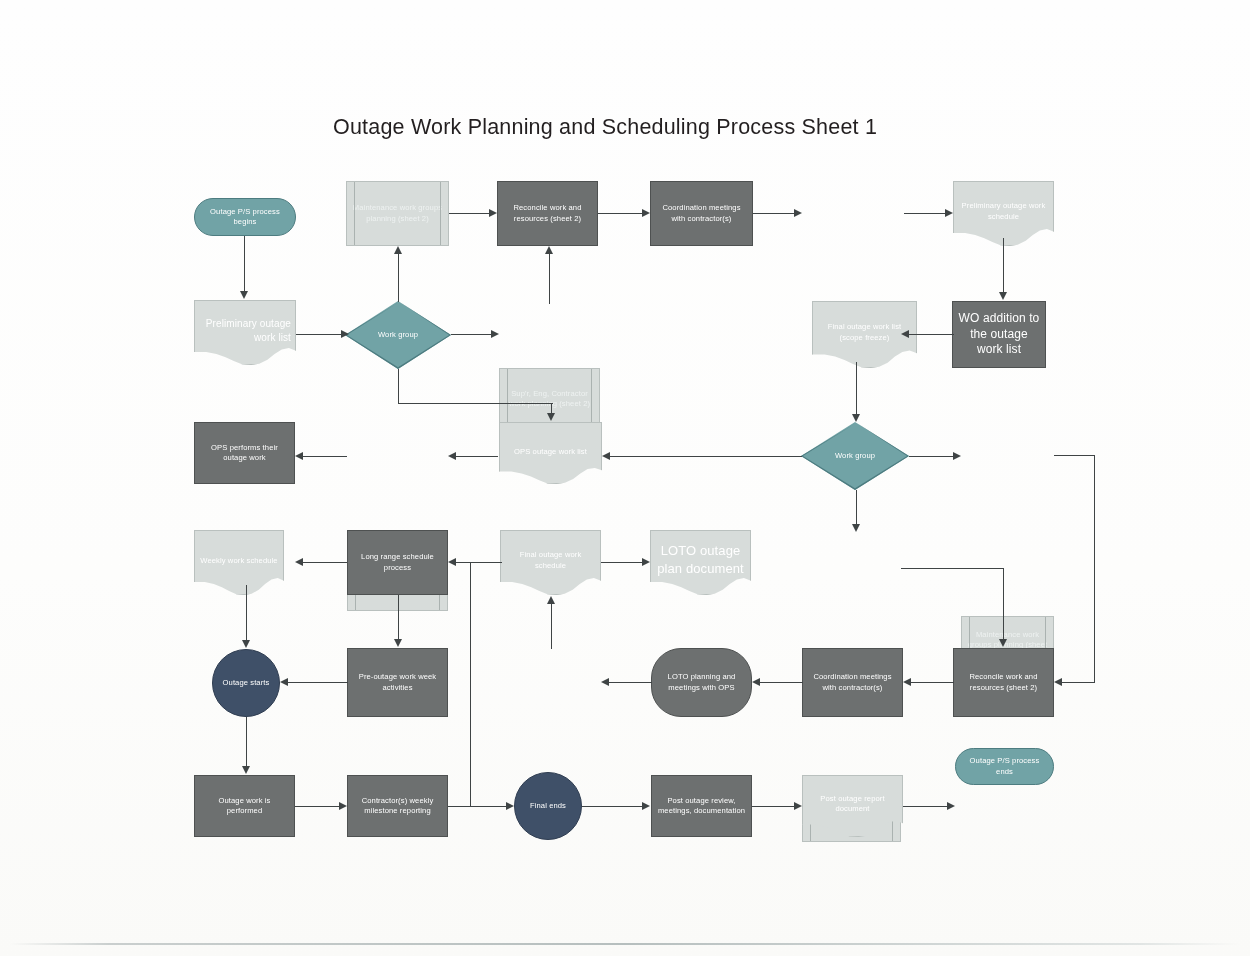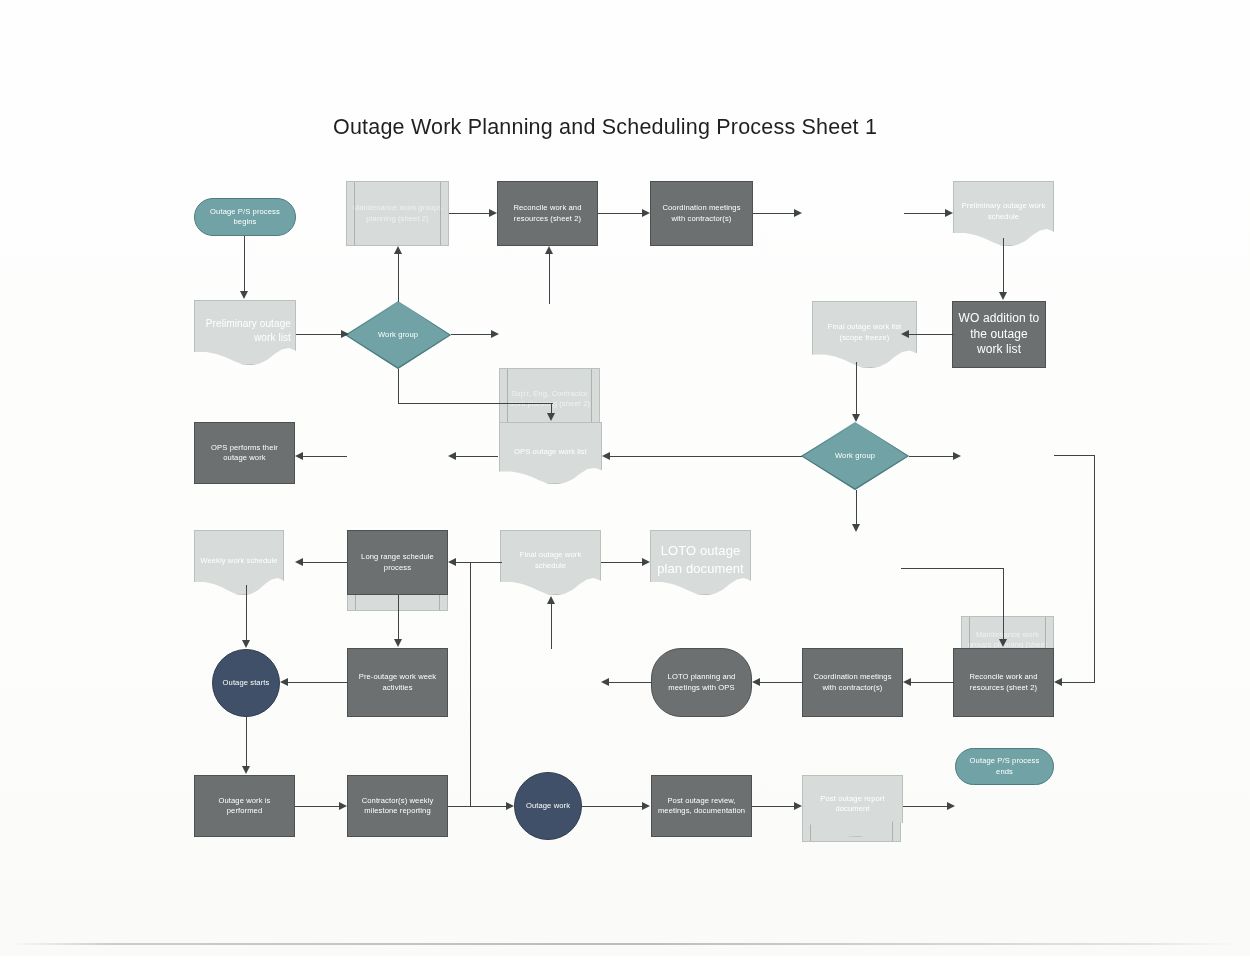--- a/index.html
+++ b/index.html
@@ -179,21 +179,21 @@
 
   <div class="node f-dark" style="left:194px;top:775px;width:101px;height:62px;font-size:7.6px;">
     <span>Outage work is performed</span>
     </div>
 
   <div class="node f-dark" style="left:347px;top:775px;width:101px;height:62px;font-size:7.6px;">
     <span>Contractor(s) weekly milestone reporting</span>
     </div>
 
   <div class="node f-navy circ" style="left:514px;top:772px;width:68px;height:68px;font-size:7.6px;">
-    <span>Outage work</span>
+    <span>Final ends</span>
     </div>
 
   <div class="node f-dark" style="left:651px;top:775px;width:101px;height:62px;font-size:7.6px;">
     <span>Post outage review, meetings, documentation</span>
     </div>
 
   <div class="node doc" style="left:802px;top:775px;width:101px;height:62px;font-size:7.6px;">
     <span>Post outage report document</span>
     </div>
 

